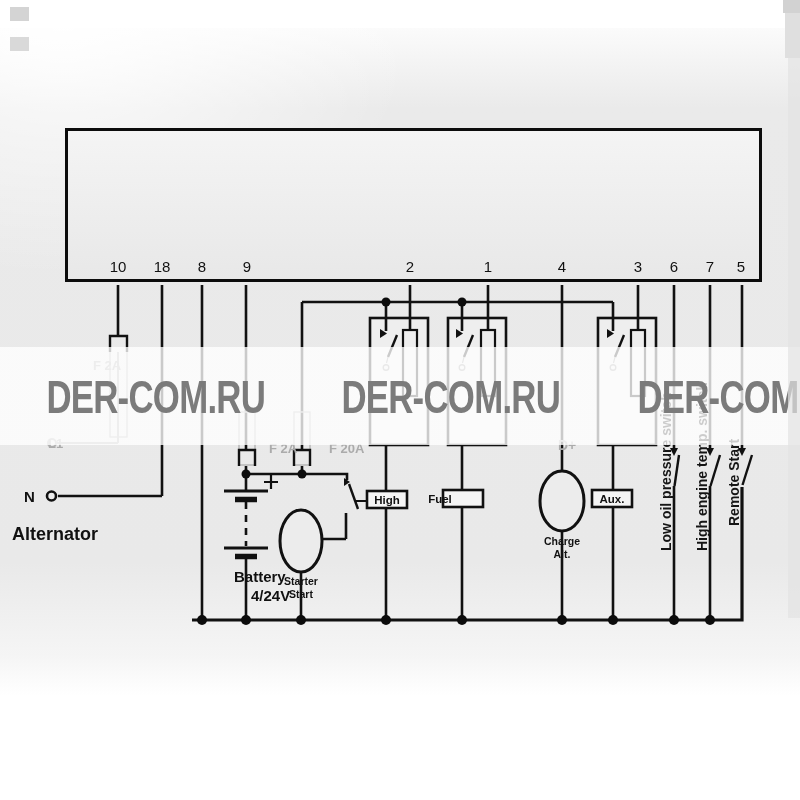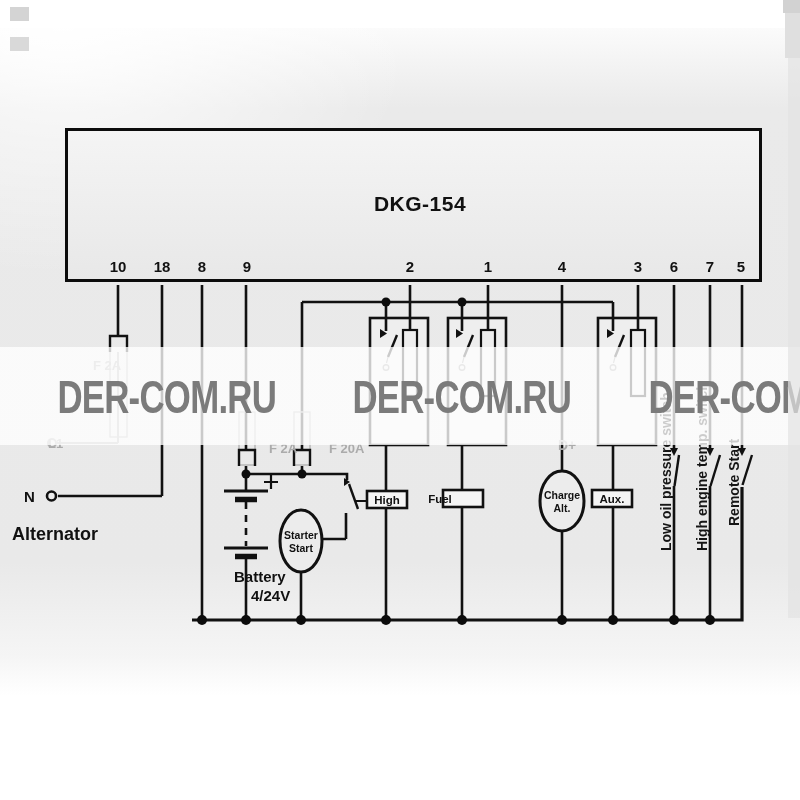--- a/index.html
+++ b/index.html
@@ -7,43 +7,42 @@
          font-family:"Liberation Sans",sans-serif;}
   .panel{position:absolute;left:0;top:28px;width:800px;height:668px;
          background:linear-gradient(180deg,#fbfbfb 0%,#eaeaea 12%,#e9e9e9 80%,#f5f5f5 94%,#ffffff 100%);}
   .panel-light{position:absolute;left:0;top:28px;width:420px;height:250px;
          background:radial-gradient(ellipse at 15% 0%,rgba(255,255,255,.9),rgba(255,255,255,0) 70%);}
   .dkg-box{position:absolute;left:65px;top:128px;width:697px;height:154px;
          border:3px solid #0c0c0c;background:linear-gradient(180deg,#f4f4f4,#e8e8e8);box-sizing:border-box;}
   .dkg-title{position:absolute;left:330px;top:192px;width:180px;text-align:center;
          font-size:21px;font-weight:bold;color:#111;letter-spacing:.5px;}
   svg.wires{position:absolute;left:0;top:0;}
-  .tnum{position:absolute;top:258px;transform:translateX(-50%);font-size:15px;font-weight:bold;color:#111;}
+  .tnum{position:absolute;top:258px;transform:translateX(-50%);font-size:15px;font-weight:normal;color:#111;}
   .lbl{position:absolute;color:#111;font-weight:bold;}
   .muted{color:#ababab;margin-left:21px;}
   .vlabel{position:absolute;white-space:nowrap;transform:rotate(-90deg);transform-origin:0 0;
          font-size:14px;font-weight:bold;color:#151515;}
   .inbox{position:absolute;transform:translate(-50%,-50%);font-size:11.5px;font-weight:bold;color:#111;white-space:nowrap;}
-  .small2{font-size:10.5px;line-height:11px;text-align:center;}
+  .small2{font-size:10.5px;line-height:11px;text-align:center;margin-top:46px;}
   .watermark{position:absolute;left:0;top:347px;width:800px;height:98px;
          background:rgba(255,255,255,0.78);display:flex;align-items:center;justify-content:space-between;
-         padding:0 19px;box-sizing:border-box;z-index:30;}
+         padding:0 8px;box-sizing:border-box;z-index:30;}
   .wm-text{font-size:47px;font-weight:bold;color:#7b7b7b;transform:scaleX(.74);transform-origin:center;
          letter-spacing:-1px;white-space:nowrap;}
   .artifact{position:absolute;z-index:40;}
 </style>
 </head>
 <body>
 
 <div id="stage">
   <div class="panel"></div>
   <div class="panel-light"></div>
 
   <div class="dkg-box"></div>
-  <div class="dkg-title">DKG-154</div>
 
   <span class="tnum" style="left:118px">10</span>
   <span class="tnum" style="left:162px">18</span>
   <span class="tnum" style="left:202px">8</span>
   <span class="tnum" style="left:247px">9</span>
   <span class="tnum" style="left:410px">2</span>
   <span class="tnum" style="left:488px">1</span>
   <span class="tnum" style="left:562px">4</span>
   <span class="tnum" style="left:638px">3</span>
   <span class="tnum" style="left:674px">6</span>

